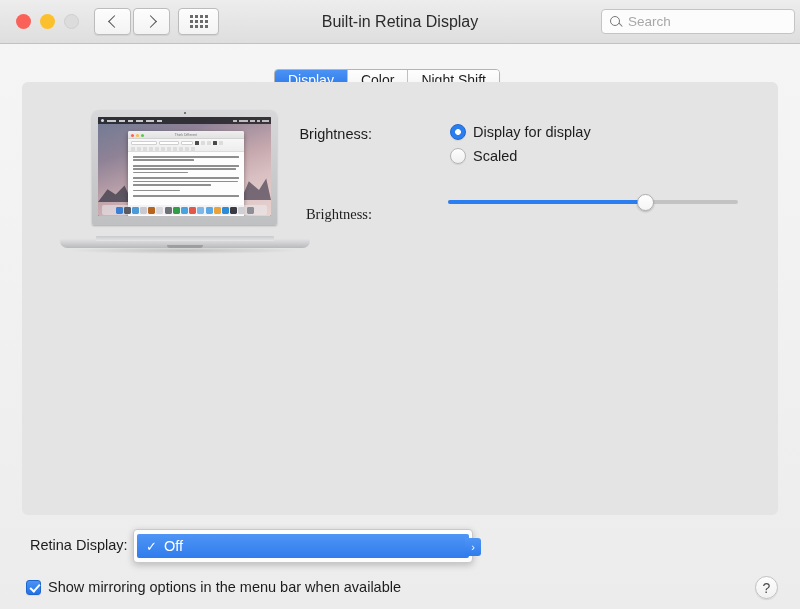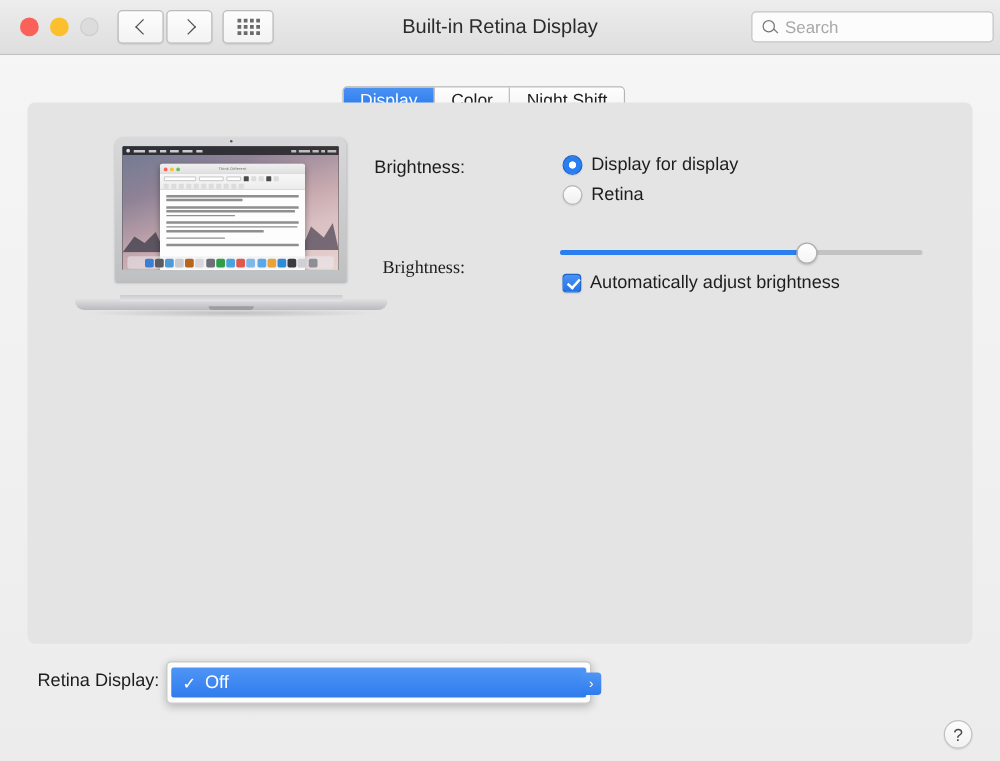--- a/index.html
+++ b/index.html
@@ -470,43 +470,43 @@
     </div>
 
     <div class="ctl-label" id="res-label">Brightness:</div>
 
     <div class="radio-row" id="radio-default">
       <span class="radio on"></span>
       <span>Display for display</span>
     </div>
     <div class="radio-row" id="radio-scaled">
       <span class="radio"></span>
-      <span>Retina</span>
+      <span>Scaled</span>
     </div>
 
     <div class="ctl-label" id="bri-label">Brightness:</div>
 
     <div id="slider">
       <div class="track"></div>
       <div class="fill" id="slider-fill" style="width: 197.2px;"></div>
       <div class="knob" id="slider-knob" style="left: 197.2px;"></div>
     </div>
 
-    <div class="check-row" id="auto-bright">
-      <span class="cbox on"></span>
-      <span>Automatically adjust brightness</span>
-    </div>
   </div>
 
   <div id="airplay-label">Retina Display:</div>
 
   <div id="airplay-menu">
     <div id="airplay-item">
       <span class="tick">✓</span>
       <span>Off</span>
     </div>
     <div id="airplay-arrow">›</div>
   </div>
 
+  <div class="check-row" id="mirror-row">
+    <span class="cbox on"></span>
+    <span>Show mirroring options in the menu bar when available</span>
+  </div>
 
   <div id="help">?</div>
 
 </div>
 
 </body></html>

